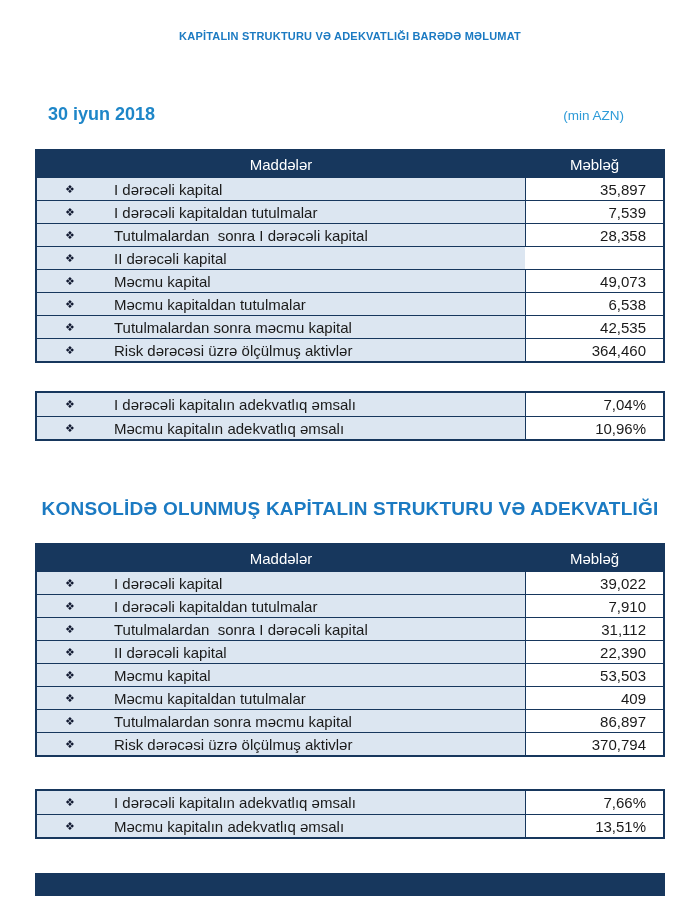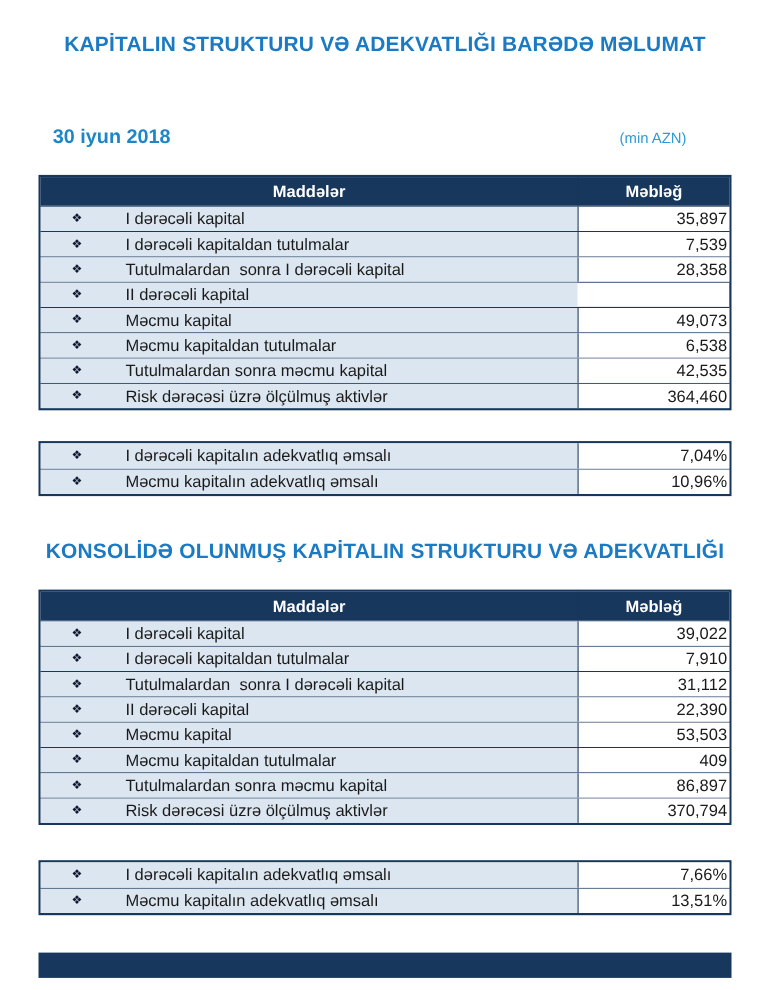--- a/index.html
+++ b/index.html
@@ -9,40 +9,40 @@
     --dateblue:#1E86C8;
     --unitblue:#2E9BD8;
     --textdark:#1A1A1A;
   }
   *{box-sizing:border-box;margin:0;padding:0;}
   html,body{width:700px;height:900px;background:#FFFFFF;overflow:hidden;}
   body{font-family:"Liberation Sans","DejaVu Sans",sans-serif;color:var(--textdark);}
   .page{position:relative;width:700px;height:900px;background:#FFFFFF;}
 
   .title1{margin:30px 18px 0;text-align:center;color:var(--titleblue);
-          font-size:19px;font-weight:bold;letter-spacing:0.2px;}
-  .title2{margin:40px 4px 0;text-align:center;color:var(--titleblue);
+          font-size:11px;font-weight:bold;letter-spacing:0.2px;}
+  .title2{margin:57px 4px 0;text-align:center;color:var(--titleblue);
           font-size:19px;font-weight:bold;letter-spacing:0.2px;}
 
   .meta{margin:52px 76px 0 48px;display:flex;justify-content:space-between;align-items:baseline;}
   .meta .date{color:var(--dateblue);font-weight:bold;font-size:18px;margin-top:10px;}
   .meta .unit{color:var(--unitblue);font-size:13.5px;}
 
   .dtable{margin:24px 35px 0;width:630px;border:2px solid var(--navy);}
   .dtable .thead{display:flex;height:26px;background:var(--navy);color:#FFFFFF;font-size:15px;}
-  .dtable .th{display:flex;align-items:center;justify-content:center;font-weight:bold;}
+  .dtable .th{display:flex;align-items:center;justify-content:center;}
   .th-items{width:488px;}
   .th-amount{width:138px;border-left:1px solid var(--navy);}
 
   .trow{display:flex;height:23px;border-top:1px solid var(--navy);font-size:15px;}
   .tbody .trow:first-of-type{border-top:none;}
   .dtable .tbody .trow:first-of-type{border-top:1px solid var(--navy);}
   .td-items{width:488px;background:var(--rowblue);display:flex;align-items:center;padding-left:28px;}
   .td-amount{width:138px;background:#FFFFFF;border-left:1px solid var(--navy);
-             display:flex;align-items:center;justify-content:flex-end;padding-right:2px;}
+             display:flex;align-items:center;justify-content:flex-end;padding-right:17px;}
   .bullet{font-size:11px;color:#101830;width:14px;flex:none;line-height:1;}
   .lbl{margin-left:35px;white-space:pre-wrap;}
 
   .rtable{margin:28px 35px 0;width:630px;border:2px solid var(--navy);}
   .rtable.second{margin-top:32px;}
   .rtable .trow{height:23px;}
   .rtable .trow:first-child{border-top:none;}
 
   .dtable.second{margin-top:23px;}
 

